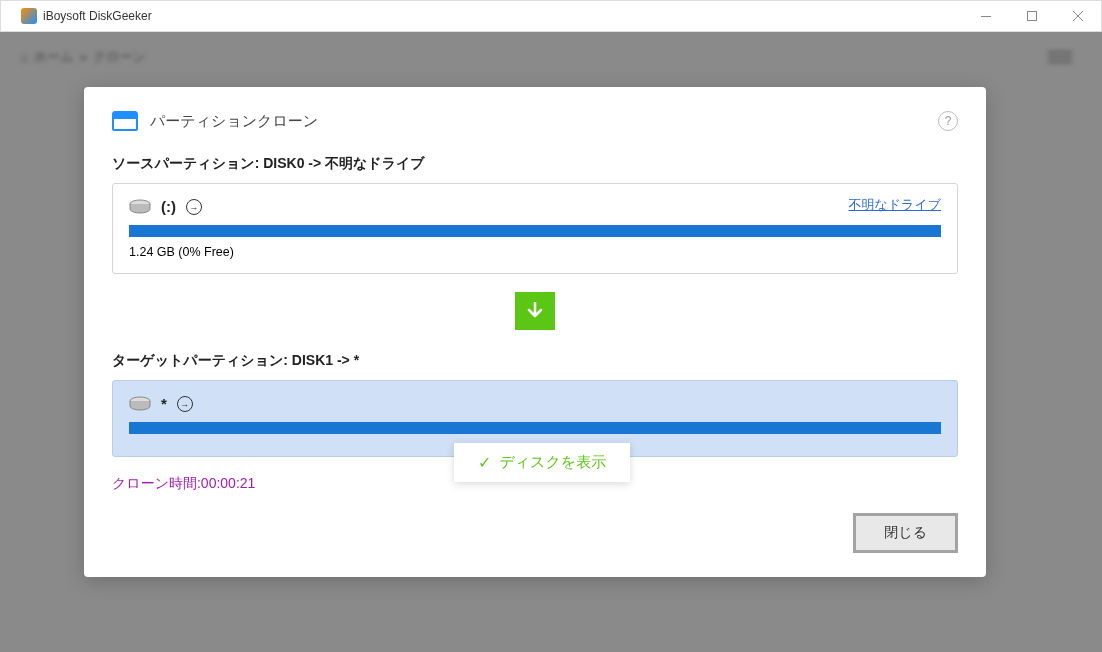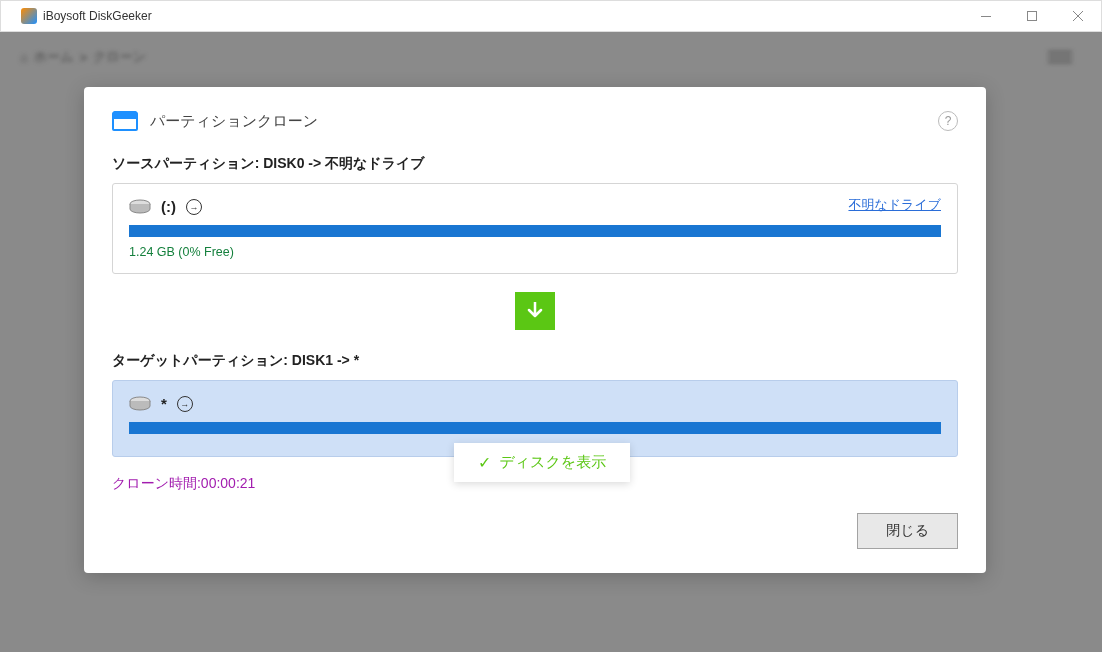--- a/index.html
+++ b/index.html
@@ -171,41 +171,41 @@
       color: #333;
     }
     .progress-bar {
       height: 12px;
       background: #1976d2;
       width: 100%;
       margin-bottom: 8px;
     }
     .size-text {
       font-size: 12.5px;
-      color: #15803d;
+      color: #000000;
     }
     .arrow-down-box {
       width: 40px;
       height: 38px;
       background: #5bc714;
       display: flex;
       align-items: center;
       justify-content: center;
       margin: 8px auto 22px auto;
     }
     .clone-time {
       font-size: 14px;
       color: #a21caf;
       margin-top: 6px;
       margin-bottom: 20px;
     }
     .close-btn {
       float: right;
       background: #e8e8e8;
-      border: 1px solid #a3a3a3;
+      border: 3px solid #a3a3a3;
       padding: 8px 28px;
       font-size: 14px;
       color: #333;
       cursor: pointer;
     }
     .status-toast {
       position: absolute;
       background: #fff;
       padding: 10px 24px;
       box-shadow: 0 2px 8px rgba(0,0,0,0.15);

